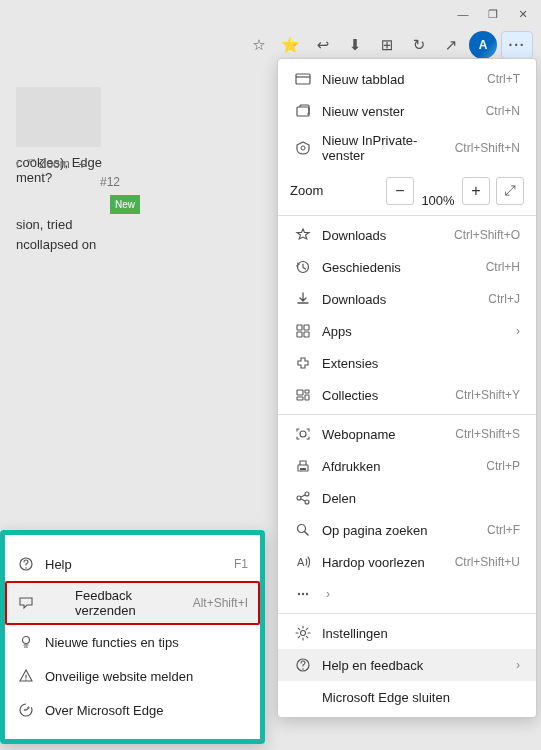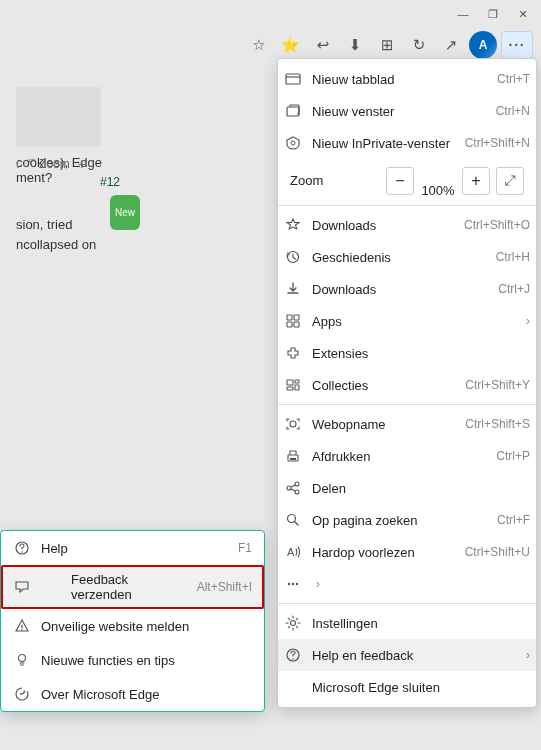--- a/index.html
+++ b/index.html
@@ -66,21 +66,21 @@
       border: 1px solid #ccc;
       box-shadow: 0 4px 16px rgba(0,0,0,0.18);
       border-radius: 4px;
       z-index: 100;
       padding: 4px 0;
     }
 
     .menu-item {
       display: flex;
       align-items: center;
-      padding: 6px 6px;
+      padding: 6px 16px;
       cursor: pointer;
       color: #222;
       position: relative;
       gap: 10px;
       min-height: 32px;
     }
 
     .menu-icon {
       width: 18px; height: 18px;
       flex-shrink: 0;
@@ -152,25 +152,25 @@
       border-radius: 3px;
     }
 
     
     .sub-menu {
       position: absolute;
       top: 530px;
       left: 0;
       width: 265px;
       background: white;
-      border: 1px solid #14b8a6;
+      border: 5px solid #14b8a6;
       box-shadow: 0 4px 16px rgba(0,0,0,0.18);
       border-radius: 4px;
       z-index: 101;
-      padding: 0 0;
+      padding: 12px 0;
     }
 
     .sub-menu-item {
       display: flex;
       align-items: center;
       padding: 7px 12px;
       cursor: pointer;
       color: #222;
       gap: 10px;
       min-height: 34px;
@@ -221,33 +221,33 @@
       gap: 8px;
       padding: 6px 16px;
       color: #666;
       font-size: 12px;
     }
 
     .post-num {
       position: absolute;
       top: 175px;
       left: 100px;
-      color: #14532d;
+      color: #737373;
       font-size: 12px;
     }
 
     .new-badge {
       position: absolute;
       top: 195px;
       left: 110px;
       background: #4caf50;
       color: white;
       font-size: 10px;
-      padding: 12px 5px;
-      border-radius: 6px;
+      padding: 4px 5px;
+      border-radius: 0;
       text-align: center;
     }
 
     .post-text {
       position: absolute;
       top: 215px;
       left: 0;
       width: 270px;
       padding: 0 16px;
       color: #333;
@@ -571,41 +571,41 @@
             <path d="M2 3h12v7H9l-3 3V10H2V3z" stroke="#555" stroke-width="1.1"></path>
           </svg>
       </div>
       <span class="sub-menu-label">Feedback verzenden</span>
       <span class="sub-menu-shortcut">Alt+Shift+I</span>
     </div>
 
     <div class="sub-menu-item">
       <div class="sub-menu-icon">
         <svg width="16" height="16" viewBox="0 0 16 16" fill="none">
+            <circle cx="8" cy="6" r="3.5" stroke="#555" stroke-width="1.1"></circle>
+            <path d="M6 11h4M6.5 13h3" stroke="#555" stroke-width="1.1" stroke-linecap="round"></path>
+          </svg>
+      </div>
+      <span class="sub-menu-label">Nieuwe functies en tips</span>
+    </div>
+
+    <div class="sub-menu-item">
+      <div class="sub-menu-icon">
+        <svg width="16" height="16" viewBox="0 0 16 16" fill="none">
             <path d="M8 2L2 13h12L8 2z" stroke="#555" stroke-width="1.1"></path>
             <line x1="8" y1="7" x2="8" y2="10" stroke="#555" stroke-width="1.2" stroke-linecap="round"></line>
             <circle cx="8" cy="12" r="0.7" fill="#555"></circle>
           </svg>
       </div>
       <span class="sub-menu-label">Onveilige website melden</span>
     </div>
 
     <div class="sub-menu-item">
       <div class="sub-menu-icon">
         <svg width="16" height="16" viewBox="0 0 16 16" fill="none">
-            <circle cx="8" cy="6" r="3.5" stroke="#555" stroke-width="1.1"></circle>
-            <path d="M6 11h4M6.5 13h3" stroke="#555" stroke-width="1.1" stroke-linecap="round"></path>
-          </svg>
-      </div>
-      <span class="sub-menu-label">Nieuwe functies en tips</span>
-    </div>
-
-    <div class="sub-menu-item">
-      <div class="sub-menu-icon">
-        <svg width="16" height="16" viewBox="0 0 16 16" fill="none">
             <path d="M8 2C5 2 2 4.5 2 8s3 6 6 6 6-2.5 6-6c0-1-.3-2-.8-2.8" stroke="#555" stroke-width="1.2"></path>
             <path d="M10 5c0 2-1.5 3-4 3 1 0 5 .5 5-3z" stroke="#555" stroke-width="1"></path>
           </svg>
       </div>
       <span class="sub-menu-label">Over Microsoft Edge</span>
     </div>
 
   </div>
 
 </div>

